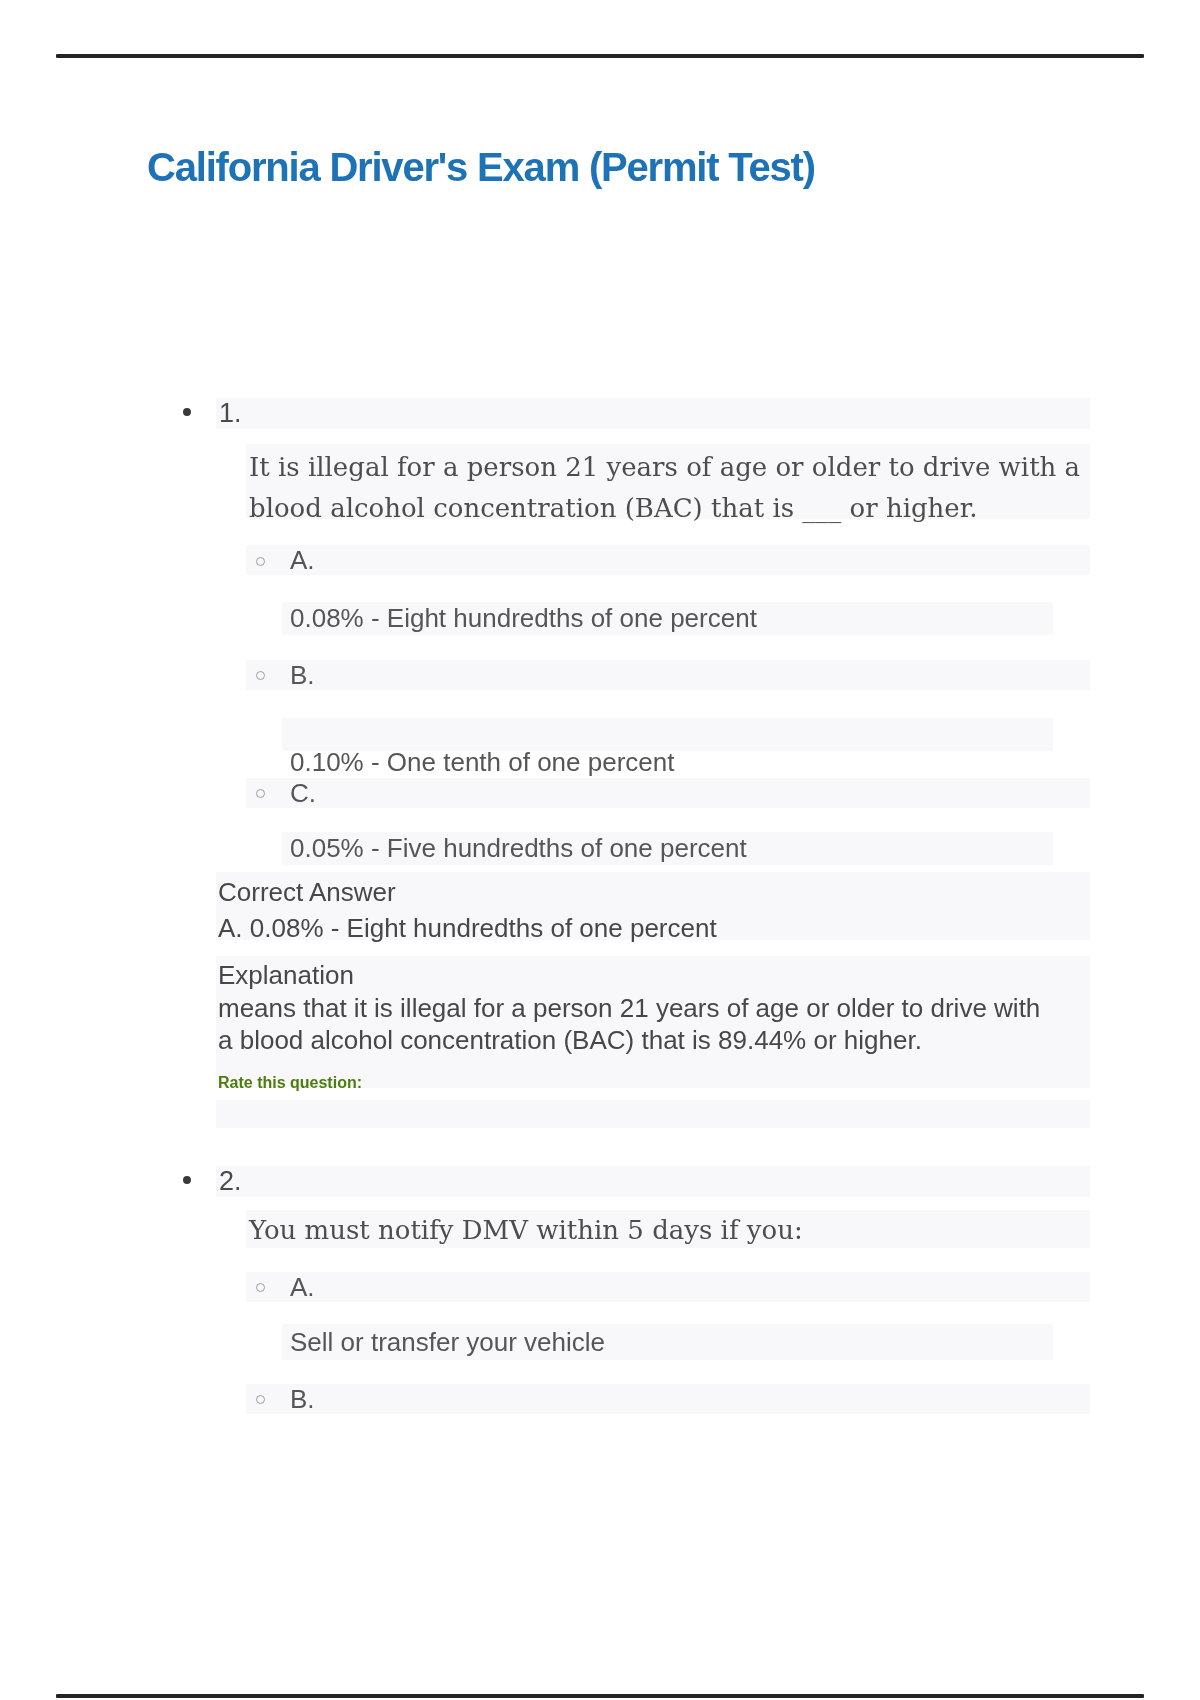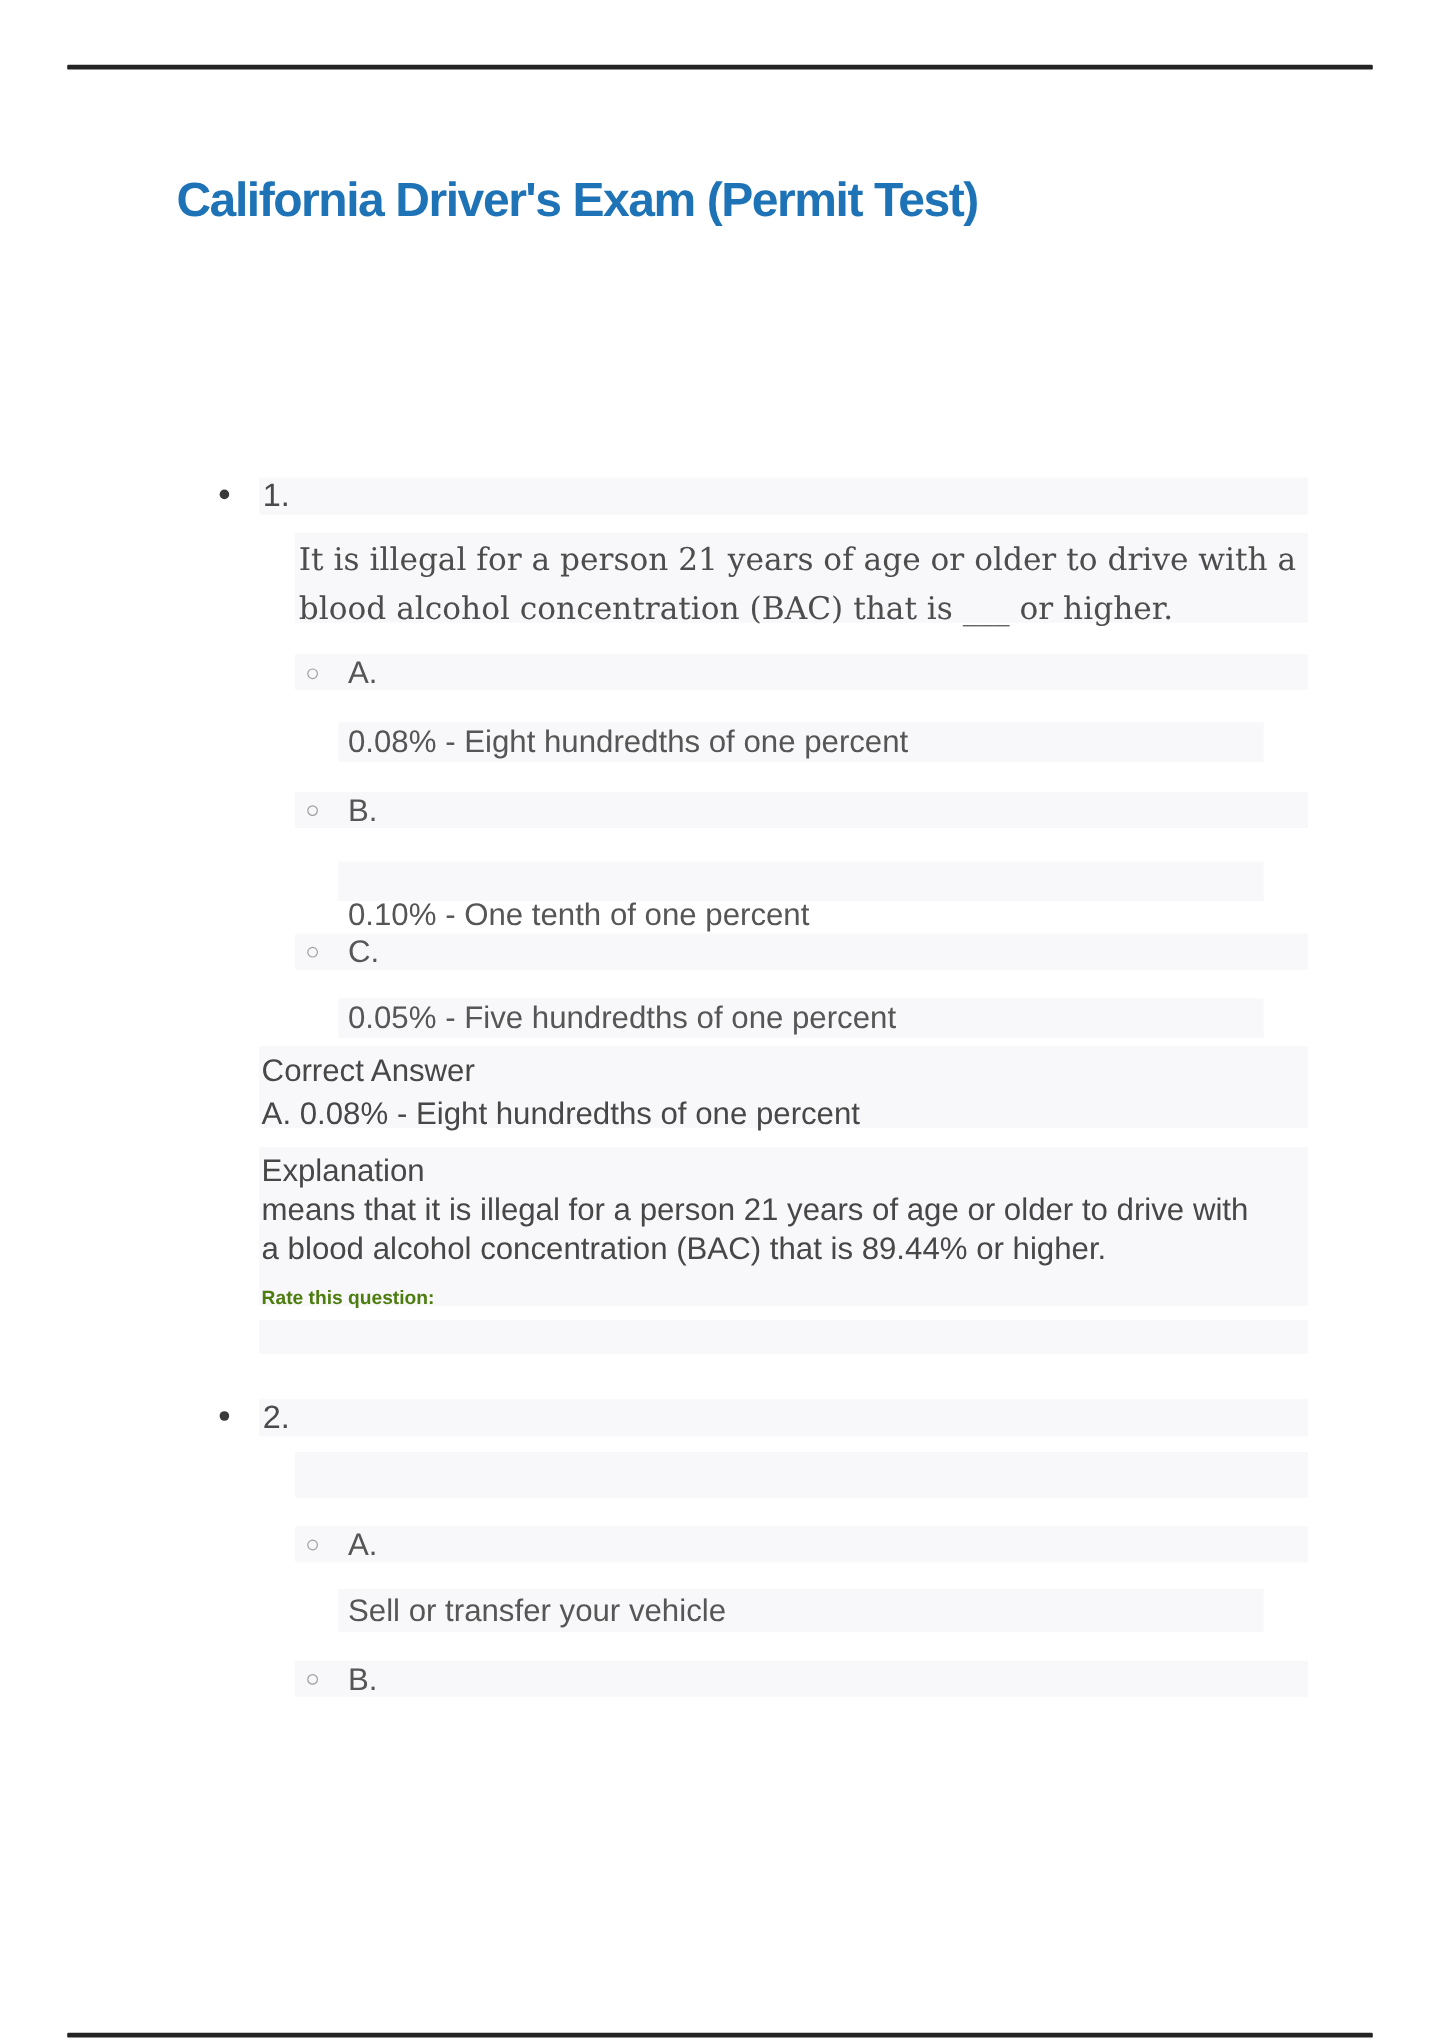--- a/index.html
+++ b/index.html
@@ -112,20 +112,23 @@
   <div class="extext">
     <div>means that it is illegal for a person 21 years of age or older to drive with</div>
     <div>a blood alcohol concentration (BAC) that is 89.44% or higher.</div>
   </div>
 
   <div class="rate">Rate this question:</div>
 
   <span class="bullet q2"></span>
   <div class="qnum q2">2.</div>
 
+  <div class="qtext q2">
+    <div>You must notify DMV within 5 days if you:</div>
+  </div>
 
   <span class="ocircle oc-a2"></span>
   <div class="oletter ol-a2">A.</div>
   <div class="ovalue ov-a2">Sell or transfer your vehicle</div>
 
   <span class="ocircle oc-b2"></span>
   <div class="oletter ol-b2">B.</div>
 
   <div class="rule bottom"></div>
 

